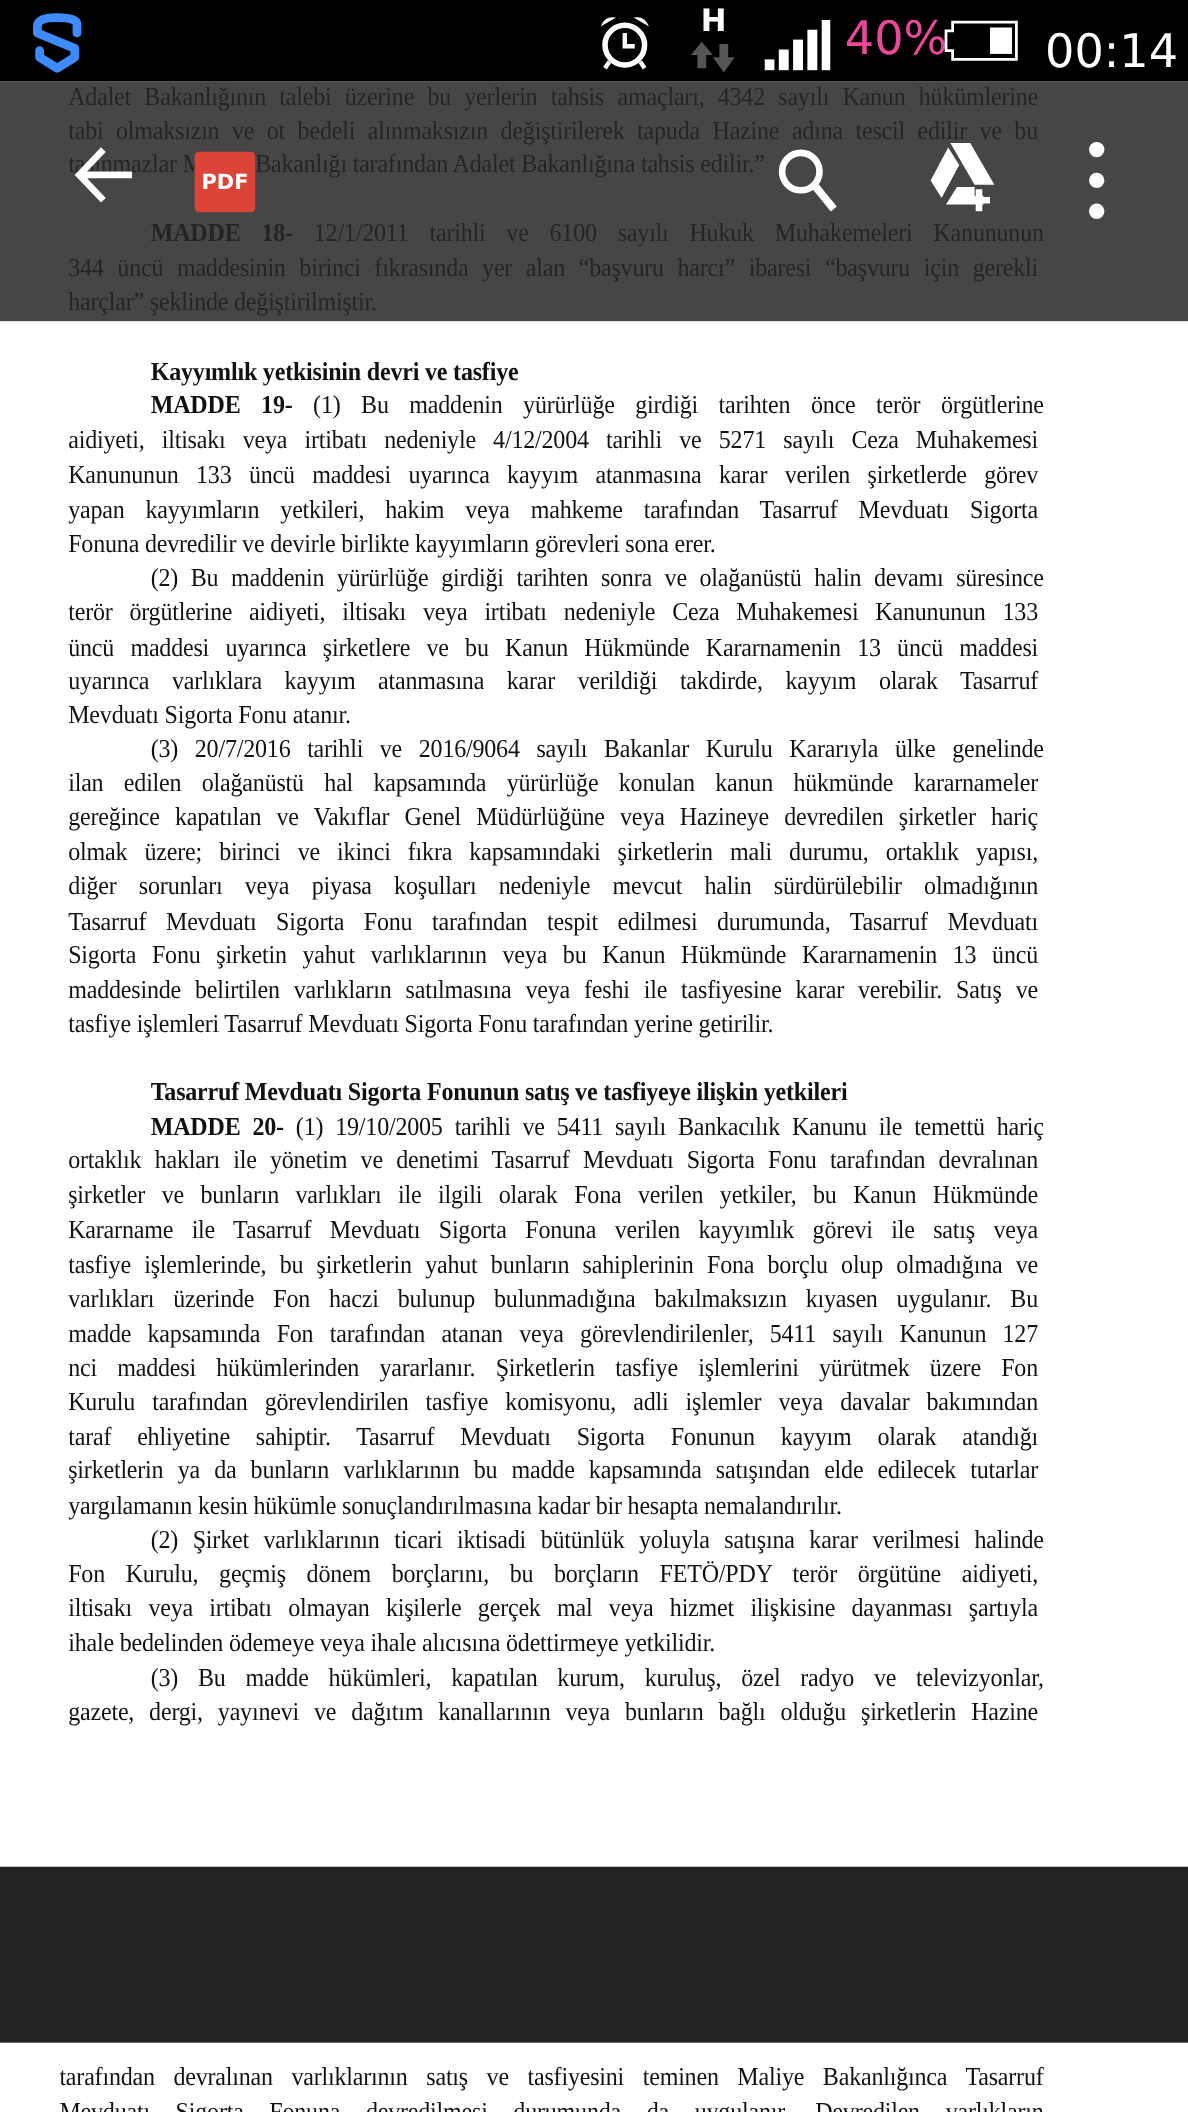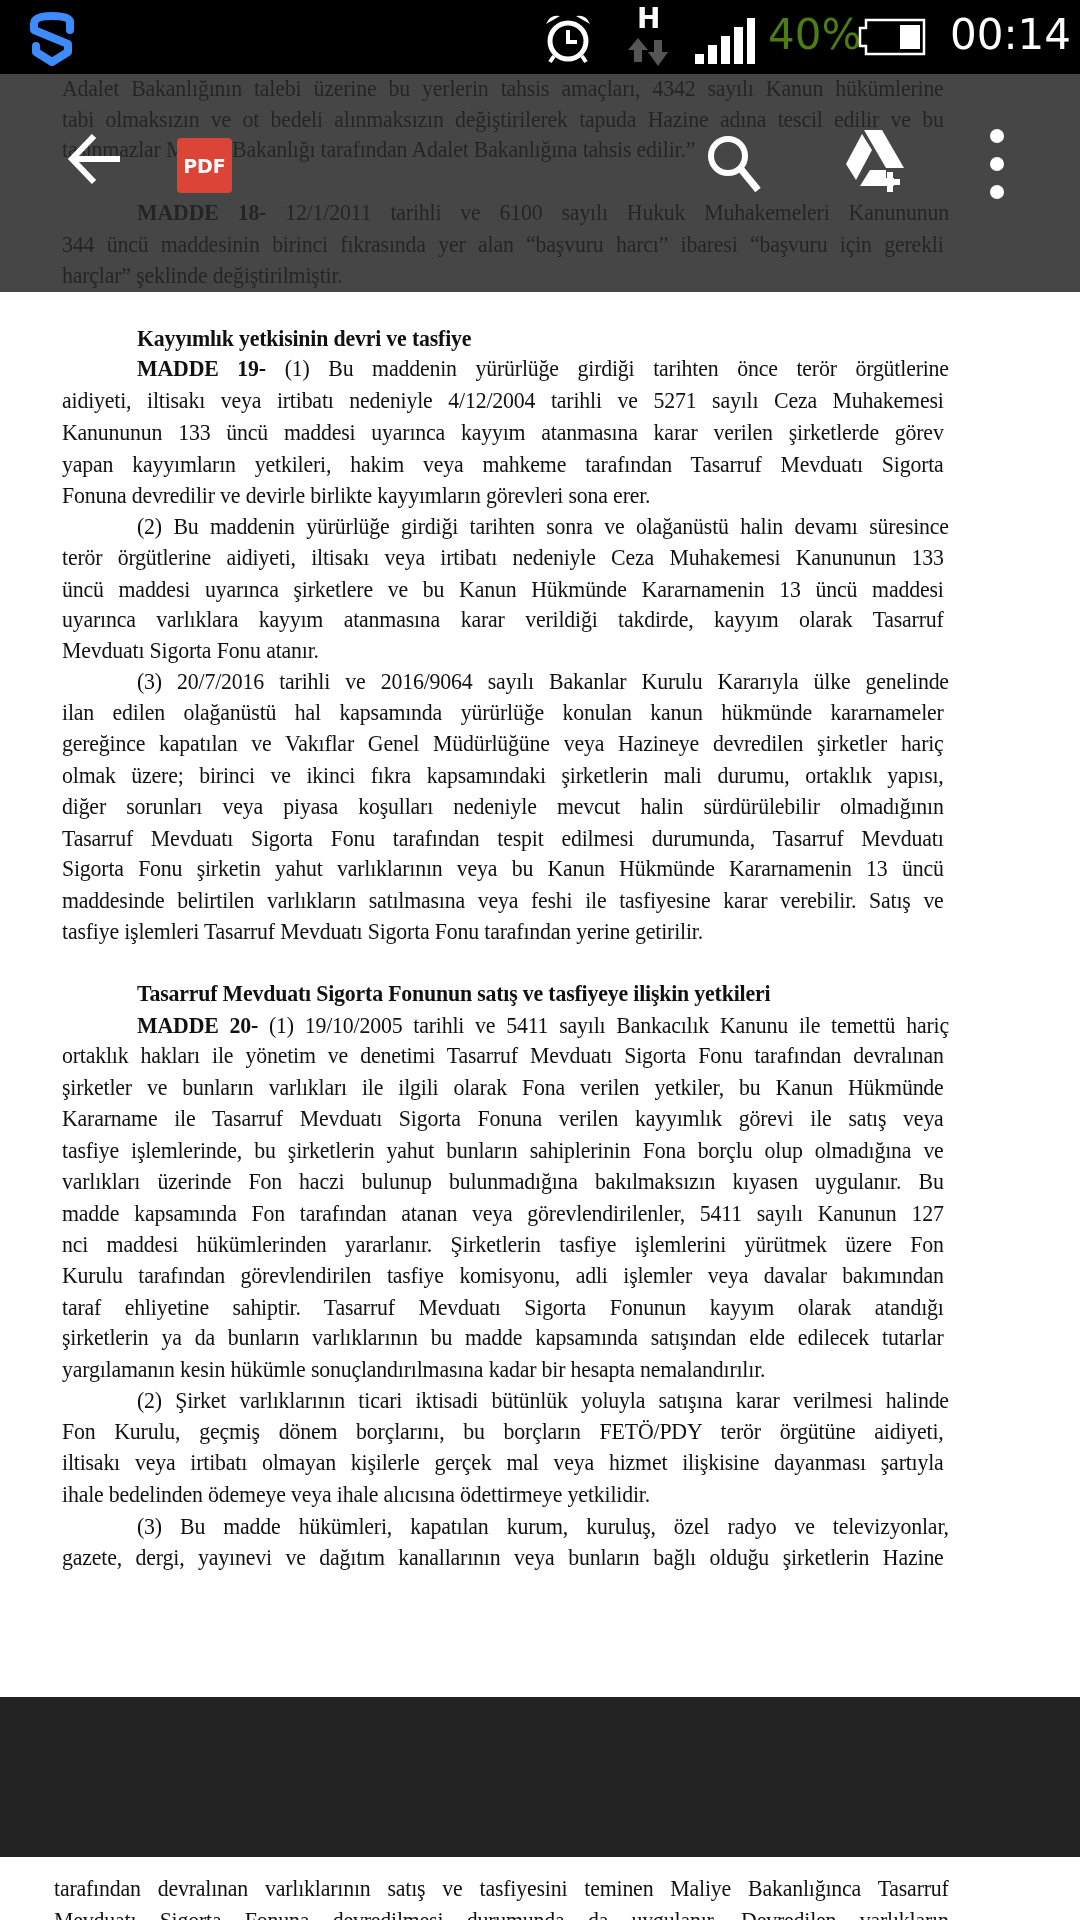--- a/index.html
+++ b/index.html
@@ -8,22 +8,22 @@
   #page1 { top:0; height:1697px; }
   #page2 { top:1857px; height:175px; }
   .ln { position:absolute; left:62px; width:948px; font-size:23.5px; line-height:30px; color:#111; white-space:nowrap; text-align:justify; text-align-last:justify; letter-spacing:-0.2px; transform:scaleX(0.93); transform-origin:left center; }
   .ln.last { text-align-last:left; }
   .ln.ind { left:137px; width:873px; }
   .ln.head { font-weight:bold; text-align-last:left; }
   b.md { font-weight:bold; }
   
   #statusbar { position:absolute; left:0; top:0; width:1080px; height:74px; background:#000; color:#fff; z-index:5; }
   #appbar { position:absolute; left:0; top:74px; width:1080px; height:218px; background:rgba(40,40,40,0.86); z-index:4; }
-  .sb-time { position:absolute; left:950px; top:10px; font-family:"DejaVu Sans", sans-serif; font-size:42px; color:#fff; }
-  .sb-pct { position:absolute; left:768px; top:10px; font-family:"DejaVu Sans", sans-serif; font-size:42px; color:#4d7c0f; }
+  .sb-time { position:absolute; left:950px; top:22px; font-family:"DejaVu Sans", sans-serif; font-size:42px; color:#fff; }
+  .sb-pct { position:absolute; left:768px; top:10px; font-family:"DejaVu Sans", sans-serif; font-size:42px; color:#ec4899; }
   .title { position:absolute; left:262px; top:48px; font-family:"DejaVu Sans", sans-serif; font-size:60px; color:#fff; white-space:nowrap; }
   .pdf-badge { position:absolute; left:177px; top:64px; width:55px; height:55px; background:#db4437; border-radius:4px; color:#fff; font-family:"DejaVu Sans", sans-serif; font-weight:bold; font-size:19px; display:flex; align-items:center; justify-content:center; }
 </style>
 </head>
 <body>
 
 <div id="statusbar">
   <span style="position:absolute;left:22px;top:8px;width:60px;height:60px;">
     <svg width="60" height="60" viewBox="0 0 60 60">
         <path d="M48 22 V14 Q48 8 30 8 Q12 8 12 16 V22 L46 36 V44 L30 54 L14 44 V38" fill="none" stroke="#3d8bfd" stroke-width="8" stroke-linecap="round" stroke-linejoin="round"></path>

